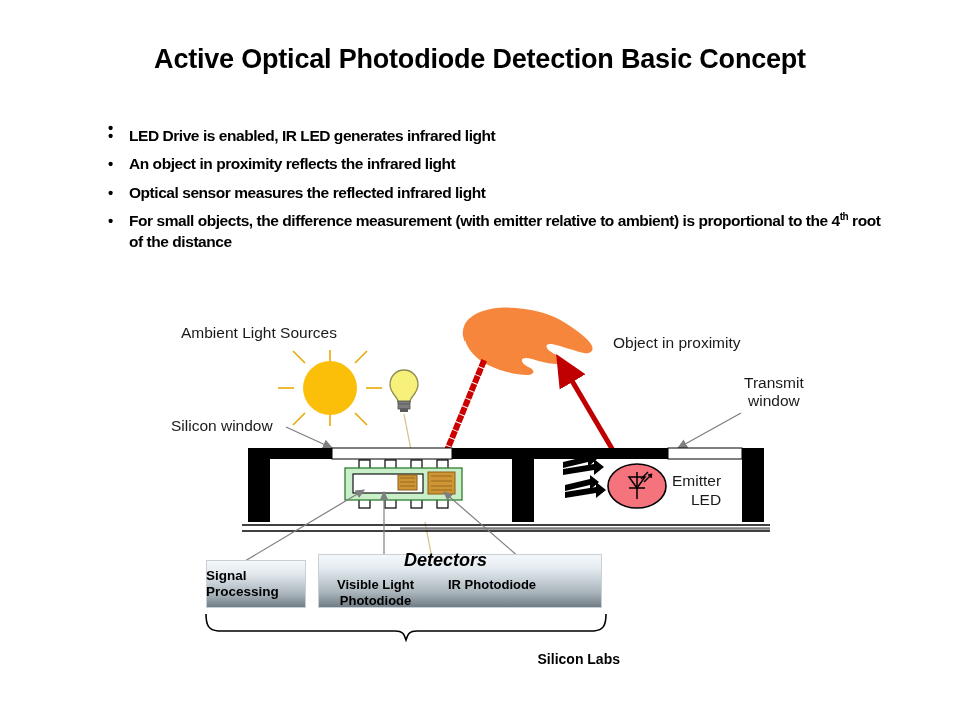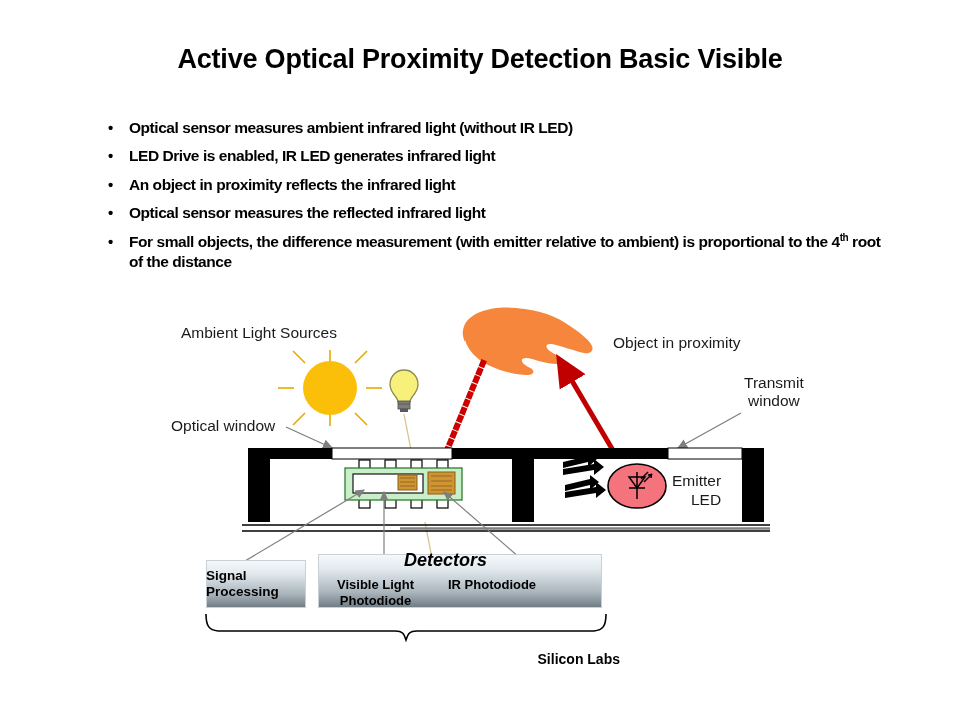--- a/index.html
+++ b/index.html
@@ -152,27 +152,26 @@
     font-weight: bold;
     line-height: 1.25;
     color: #000000;
   }
 </style>
 </head>
 <body>
 
 <div id="slide">
 
-  <div id="title">Active Optical Proximity Detection Basic Visible</div>
+  <div id="title">Active Optical Photodiode Detection Basic Concept</div>
 
   <div id="bullets">
 
     <div class="bullet">
       <span class="dot">•</span>
-      <span>Optical sensor measures ambient infrared light (without IR LED)</span>
     </div>
 
     <div class="bullet">
       <span class="dot">•</span>
       <span>LED Drive is enabled, IR LED generates infrared light</span>
     </div>
 
     <div class="bullet">
       <span class="dot">•</span>
       <span>An object in proximity reflects the infrared light</span>
@@ -332,21 +331,21 @@
       <line x1="240" y1="268" x2="364" y2="194" stroke="#7f7f7f" stroke-width="1.2" marker-end="url(#arrowGray)"></line>
       <line x1="384" y1="264" x2="384" y2="196" stroke="#7f7f7f" stroke-width="1.2" marker-end="url(#arrowGray)"></line>
       <line x1="520" y1="262" x2="444" y2="196" stroke="#7f7f7f" stroke-width="1.2" marker-end="url(#arrowGray)"></line>
 
       <path d="M206,318 C206,330 209,334 218,335 L395,335 C403,335 404,338 406,344
                C408,338 409,335 417,335 L594,335 C603,334 606,330 606,318" fill="none" stroke="#000000" stroke-width="1.6"></path>
     </svg>
 
     <div class="dlabel" id="lbl-ambient">Ambient Light Sources</div>
 
-    <div class="dlabel" id="lbl-receive">Optical window</div>
+    <div class="dlabel" id="lbl-receive">Silicon window</div>
 
     <div class="dlabel" id="lbl-object">Object in proximity</div>
 
     <div class="dlabel" id="lbl-transmit">
       <span>Transmit</span><br>
       <span>window</span>
     </div>
 
     <div class="dlabel" id="lbl-emitter">
       <span>Emitter</span><br>

